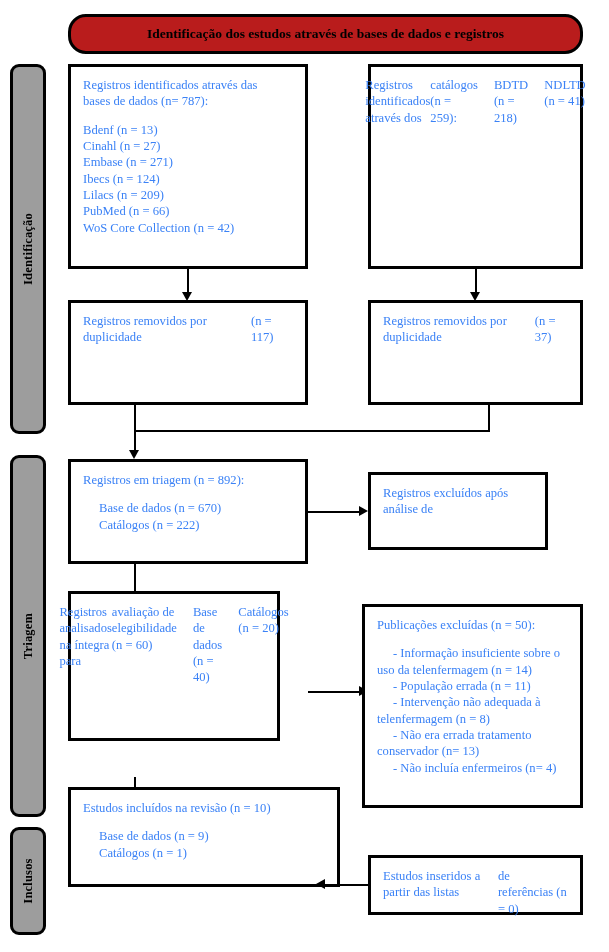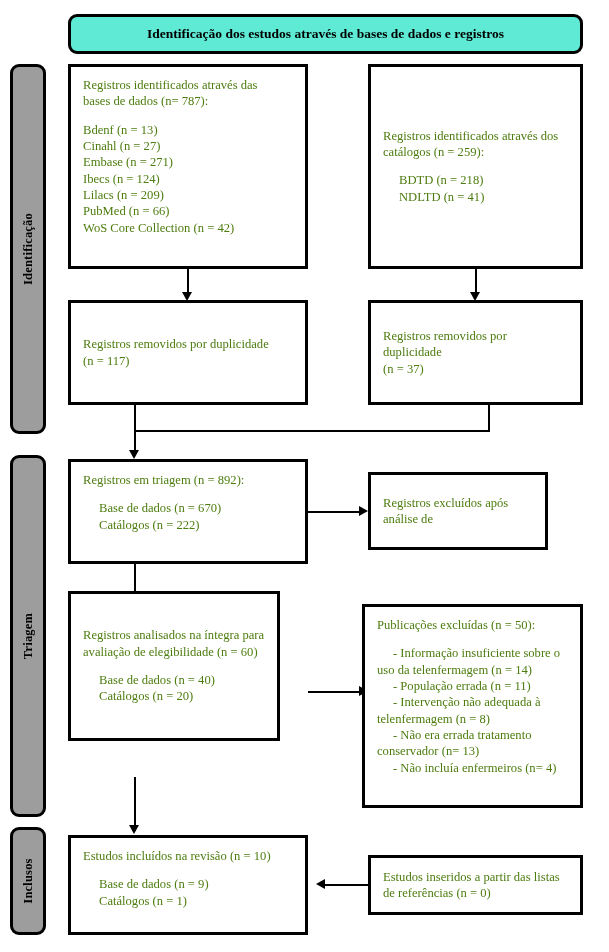--- a/index.html
+++ b/index.html
@@ -34,48 +34,48 @@
     transform: translate(-50%, -50%) rotate(-90deg);
     white-space: nowrap;
     font-weight: bold;
     font-size: 12.5px;
     letter-spacing: 0.2px;
     color: #000000;
   }
   
   .header-banner {
     position: absolute;
-    background: #5eead4;
+    background: #b91c1c;
     border: 3px solid #000000;
-    border-radius: 9px;
+    border-radius: 18px;
     box-sizing: border-box;
     display: flex;
     align-items: center;
     justify-content: center;
   }
   .header-banner .banner-text {
     font-weight: bold;
     font-size: 13.5px;
     text-align: center;
     color: #000000;
   }
   
   .box {
     position: absolute;
     background: #ffffff;
     border: 3px solid #000000;
     box-sizing: border-box;
     padding: 10px 12px;
     font-size: 12.6px;
     line-height: 1.30;
-    color: #4d7c0f;
+    color: #3b82f6;
   }
   .box.vcenter {
     display: flex;
-    flex-direction: column;
+    flex-direction: row;
     justify-content: center;
   }
   .box .line { white-space: pre-wrap; }
   .box .gap { height: 0.95em; }
   .box .indent-sm { padding-left: 16px; }
   
   .conn {
     position: absolute;
     background: #000000;
   }
@@ -201,21 +201,21 @@
     <div class="line indent-sm">- Intervenção não adequada à</div>
     <div class="line">telenfermagem (n = 8)</div>
     <div class="line indent-sm">- Não era errada tratamento</div>
     <div class="line">conservador (n= 13)</div>
     <div class="line indent-sm">- Não incluía enfermeiros (n= 4)</div>
   </div>
 
   <div class="conn v" style="left:134px; top:777px; height:50px;"></div>
   <div class="arrow down" style="left:129px; top:825px;"></div>
 
-  <div class="box" style="left:68px; top:835px; width:240px; height:100px;">
+  <div class="box" style="left:68px; top:787px; width:272px; height:100px;">
     <div class="line">Estudos incluídos na revisão (n = 10)</div>
     <div class="gap"></div>
     <div class="line indent-sm">Base de dados (n = 9)</div>
     <div class="line indent-sm">Catálogos (n = 1)</div>
   </div>
 
   <div class="conn h" style="left:325px; top:884px; width:47px;"></div>
   <div class="arrow left" style="left:316px; top:879px;"></div>
 
   <div class="box vcenter" style="left:368px; top:855px; width:215px; height:60px;">

